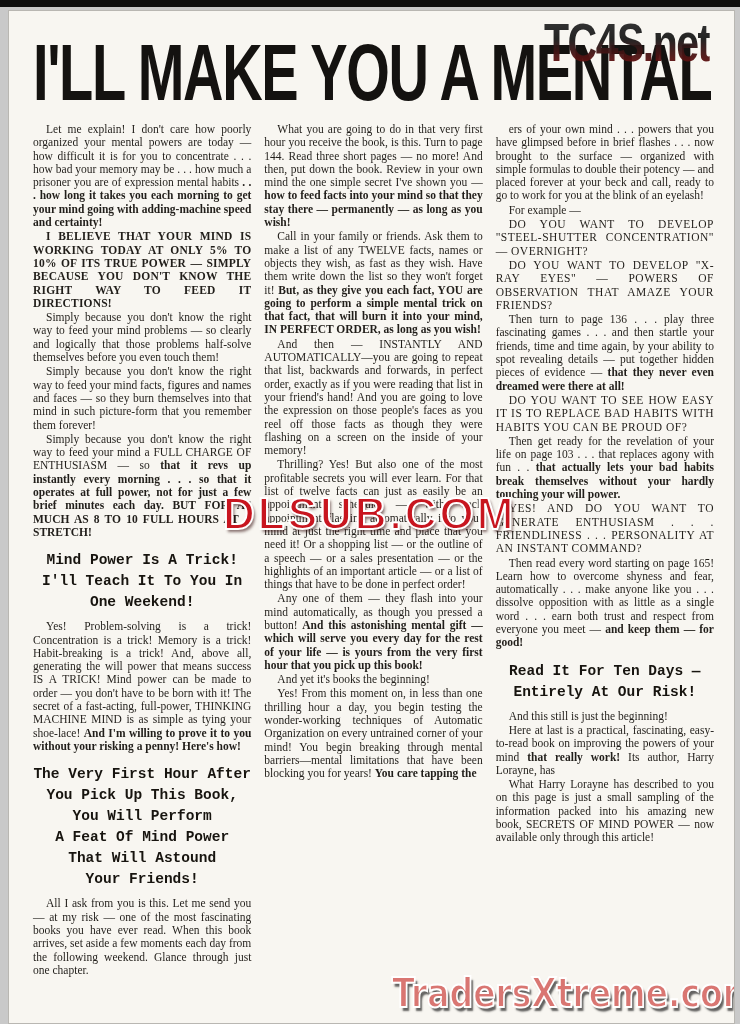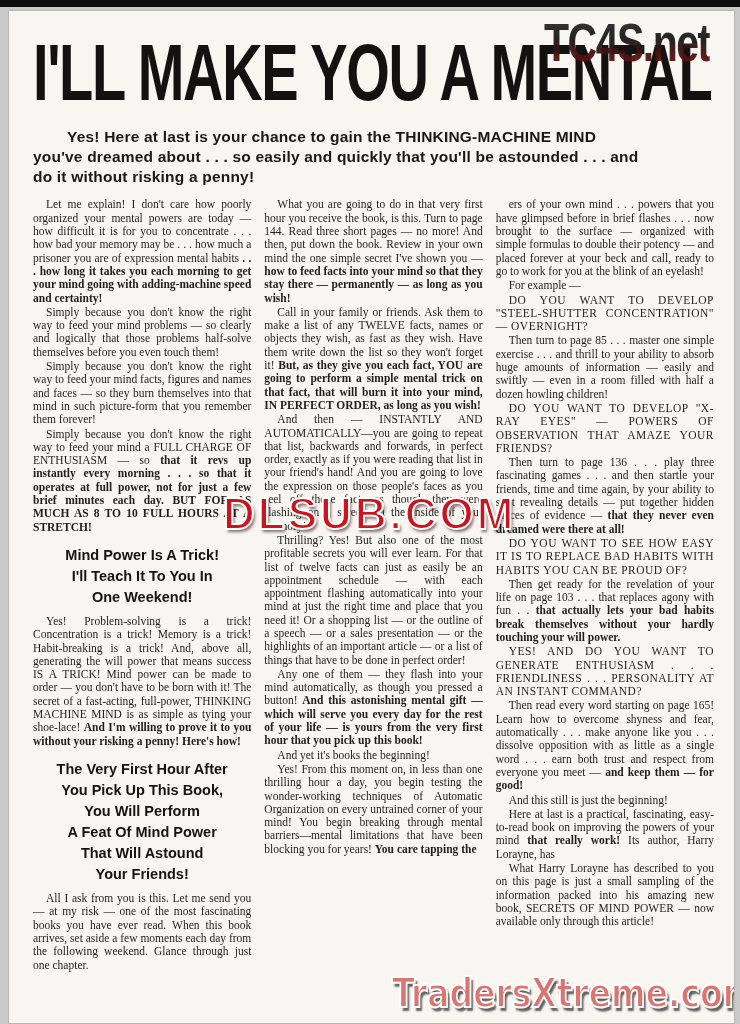--- a/index.html
+++ b/index.html
@@ -17,21 +17,21 @@
         white-space:pre-line;text-indent:34px;}
   
   .columns{display:flex;gap:13px;margin:12px 20px 0 24px;}
   .col{flex:1;min-width:0;}
   .blk{color:#211e1a;}
   .blk-para,.blk-caps,.blk-capsn{font-size:11.5px;line-height:13.3px;text-align:justify;
         text-indent:13px;margin:0 0 1px 0;}
   .blk-caps{font-weight:700;letter-spacing:.2px;}
   .blk-capsn{letter-spacing:.5px;}
   .blk b,.blk .b{font-weight:700;}
-  .blk-heading{font-family:Liberation Sans, sans-serif;font-weight:700;font-size:14.5px;
+  .blk-heading{font-family:Liberation Mono, monospace;font-weight:700;font-size:14.5px;
         line-height:1.45;text-align:center;white-space:pre-line;margin:11px 0 7px 0;color:#17140f;}
   
   .wm{position:absolute;pointer-events:none;white-space:nowrap;}
   .wm-top{left:535px;top:0px;font-family:"Liberation Sans",sans-serif;font-weight:700;
         font-size:54px;letter-spacing:-2px;transform:scaleX(0.76);transform-origin:left top;
         background:linear-gradient(180deg,#2b2b2b 15%,#191919 45%,#5c1212 80%,#7c1d1a 100%);
         -webkit-background-clip:text;background-clip:text;color:transparent;opacity:.95;}
   .wm-mid{left:214px;top:478px;font-family:Liberation Sans, sans-serif;font-weight:700;
         font-size:44px;letter-spacing:3px;color:#c8151f;
         -webkit-text-stroke:2px #ffffff;
@@ -42,26 +42,24 @@
         -webkit-text-stroke:2px #ffffff;
         text-shadow:3px 4px 2px rgba(35,35,35,.7);}
 </style>
 </head>
 <body>
 
 <div class="topbar"></div>
 
 <div class="page">
   <h1 class="headline">I'LL MAKE YOU A MENTAL</h1>
-  <div class="subhead">Yes! Here at last is your chance to gain the THINKING-MACHINE MIND
-you've dreamed about  . . . so easily and quickly that you'll be astounded . . .  and
-do it without risking a penny!</div>
   <div class="columns" id="columns">
       <div class="col">
         <div class="blk blk-para"><span>Let me explain! I don't care how poorly organized your mental powers are today — how difficult it is for you to concentrate . . . how bad your memory may be . . . how much a prisoner you are of expression mental habits </span><span class="b">. . . how long it takes you each morning to get your mind going with adding-machine speed and certainty!</span></div>
+        <div class="blk blk-caps">I BELIEVE THAT YOUR MIND IS WORKING TODAY AT ONLY 5% TO 10% OF ITS TRUE POWER — SIMPLY BECAUSE YOU DON'T KNOW THE RIGHT WAY TO FEED IT DIRECTIONS!</div>
         <div class="blk blk-para">Simply because you don't know the right way to feed your mind problems — so clearly and logically that those problems half-solve themselves before you even touch them!</div>
         <div class="blk blk-para">Simply because you don't know the right way to feed your mind facts, figures and names and faces — so they burn themselves into that mind in such picture-form that you remember them forever!</div>
         <div class="blk blk-para"><span>Simply because you don't know the right way to feed your mind a FULL CHARGE OF ENTHUSIASM — so </span><span class="b">that it revs up instantly every morning . . . so that it operates at full power, not for just a few brief minutes each day. BUT FOR AS MUCH AS 8 TO 10 FULL HOURS AT A STRETCH!</span></div>
         <div class="blk blk-heading">Mind Power Is A Trick!
 I'll Teach It To You In
 One Weekend!</div>
         <div class="blk blk-para"><span>Yes! Problem-solving is a trick! Concentration is a trick! Memory is a trick! Habit-breaking is a trick! And, above all, generating the will power that means success IS A TRICK! Mind power can be made to order — you don't have to be born with it! The secret of a fast-acting, full-power, THINKING MACHINE MIND is as simple as tying your shoe-lace! </span><span class="b">And I'm willing to prove it to you without your risking a penny! Here's how!</span></div>
         <div class="blk blk-heading">The Very First Hour After
 You Pick Up This Book,
 You Will Perform
@@ -76,27 +74,28 @@
         <div class="blk blk-para">And then — INSTANTLY AND AUTOMATICALLY—you are going to repeat that list, backwards and forwards, in perfect order, exactly as if you were reading that list in your friend's hand! And you are going to love the expression on those people's faces as you reel off those facts as though they were flashing on a screen on the inside of your memory!</div>
         <div class="blk blk-para">Thrilling? Yes! But also one of the most profitable secrets you will ever learn. For that list of twelve facts can just as easily be an appointment schedule — with each appointment flashing automatically into your mind at just the right time and place that you need it! Or a shopping list — or the outline of a speech — or a sales presentation — or the highlights of an important article — or a list of things that have to be done in perfect order!</div>
         <div class="blk blk-para"><span>Any one of them — they flash into your mind automatically, as though you pressed a button! </span><span class="b">And this astonishing mental gift — which will serve you every day for the rest of your life — is yours from the very first hour that you pick up this book!</span></div>
         <div class="blk blk-para">And yet it's books the beginning!</div>
         <div class="blk blk-para"><span>Yes! From this moment on, in less than one thrilling hour a day, you begin testing the wonder-working techniques of Automatic Organization on every untrained corner of your mind! You begin breaking through mental barriers—mental limitations that have been blocking you for years! </span><span class="b">You care tapping the</span></div>
       </div>
       <div class="col">
         <div class="blk blk-para">ers of your own mind . . . powers that you have glimpsed before in brief flashes . . . now brought to the surface — organized with simple formulas to double their potency — and placed forever at your beck and call, ready to go to work for you at the blink of an eyelash!</div>
         <div class="blk blk-para">For example —</div>
         <div class="blk blk-capsn">DO YOU WANT TO DEVELOP "STEEL-SHUTTER CONCENTRATION" — OVERNIGHT?</div>
-        <div class="blk blk-para">Then turn to page 85 . . . master one simple exercise . . . and thrill to your ability to absorb huge amounts of information — easily and swiftly — even in a room filled with half a dozen howling children!</div>
         <div class="blk blk-capsn">DO YOU WANT TO DEVELOP "X-RAY EYES" — POWERS OF OBSERVATION THAT AMAZE YOUR FRIENDS?</div>
         <div class="blk blk-para"><span>Then turn to page 136 . . . play three fascinating games . . . and then startle your friends, time and time again, by your ability to spot revealing details — put together hidden pieces of evidence — </span><span class="b">that they never even dreamed were there at all!</span></div>
         <div class="blk blk-capsn">DO YOU WANT TO SEE HOW EASY IT IS TO REPLACE BAD HABITS WITH HABITS YOU CAN BE PROUD OF?</div>
         <div class="blk blk-para"><span>Then get ready for the revelation of your life on page 103 . . . that replaces agony with fun . . </span><span class="b">that actually lets your bad habits break themselves without your hardly touching your will power.</span></div>
         <div class="blk blk-capsn">YES! AND DO YOU WANT TO GENERATE ENTHUSIASM . . . FRIENDLINESS . . . PERSONALITY AT AN INSTANT COMMAND?</div>
         <div class="blk blk-para"><span>Then read every word starting on page 165! Learn how to overcome shyness and fear, automatically . . . make anyone like you . . . dissolve opposition with as little as a single word . . . earn both trust and respect from everyone you meet — </span><span class="b">and keep them — for good!</span></div>
+        <div class="blk blk-heading">Read It For Ten Days —
+Entirely At Our Risk!</div>
         <div class="blk blk-para">And this still is just the beginning!</div>
         <div class="blk blk-para"><span>Here at last is a practical, fascinating, easy-to-read book on improving the powers of your mind </span><span class="b">that really work! </span><span>Its author, Harry Lorayne, has</span></div>
         <div class="blk blk-para">What Harry Lorayne has described to you on this page is just a small sampling of the information packed into his amazing new book, SECRETS OF MIND POWER — now available only through this article!</div>
       </div>
     </div>
 
   <div class="wm wm-top">TC4S.net</div>
   <div class="wm wm-mid">DLSUB.COM</div>
   <div class="wm wm-bot">TradersXtreme.com</div>
 </div>

